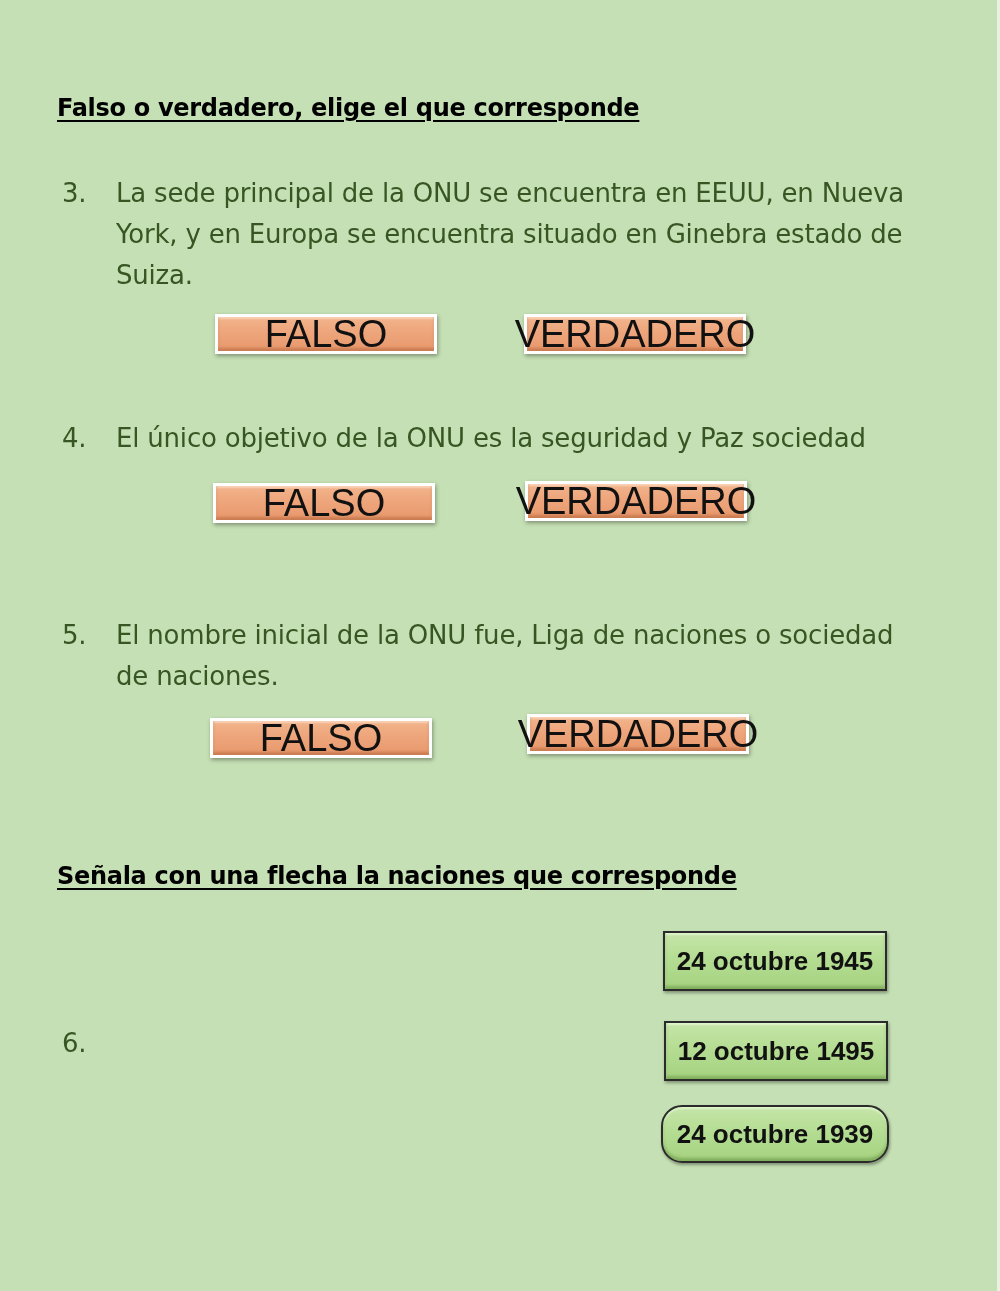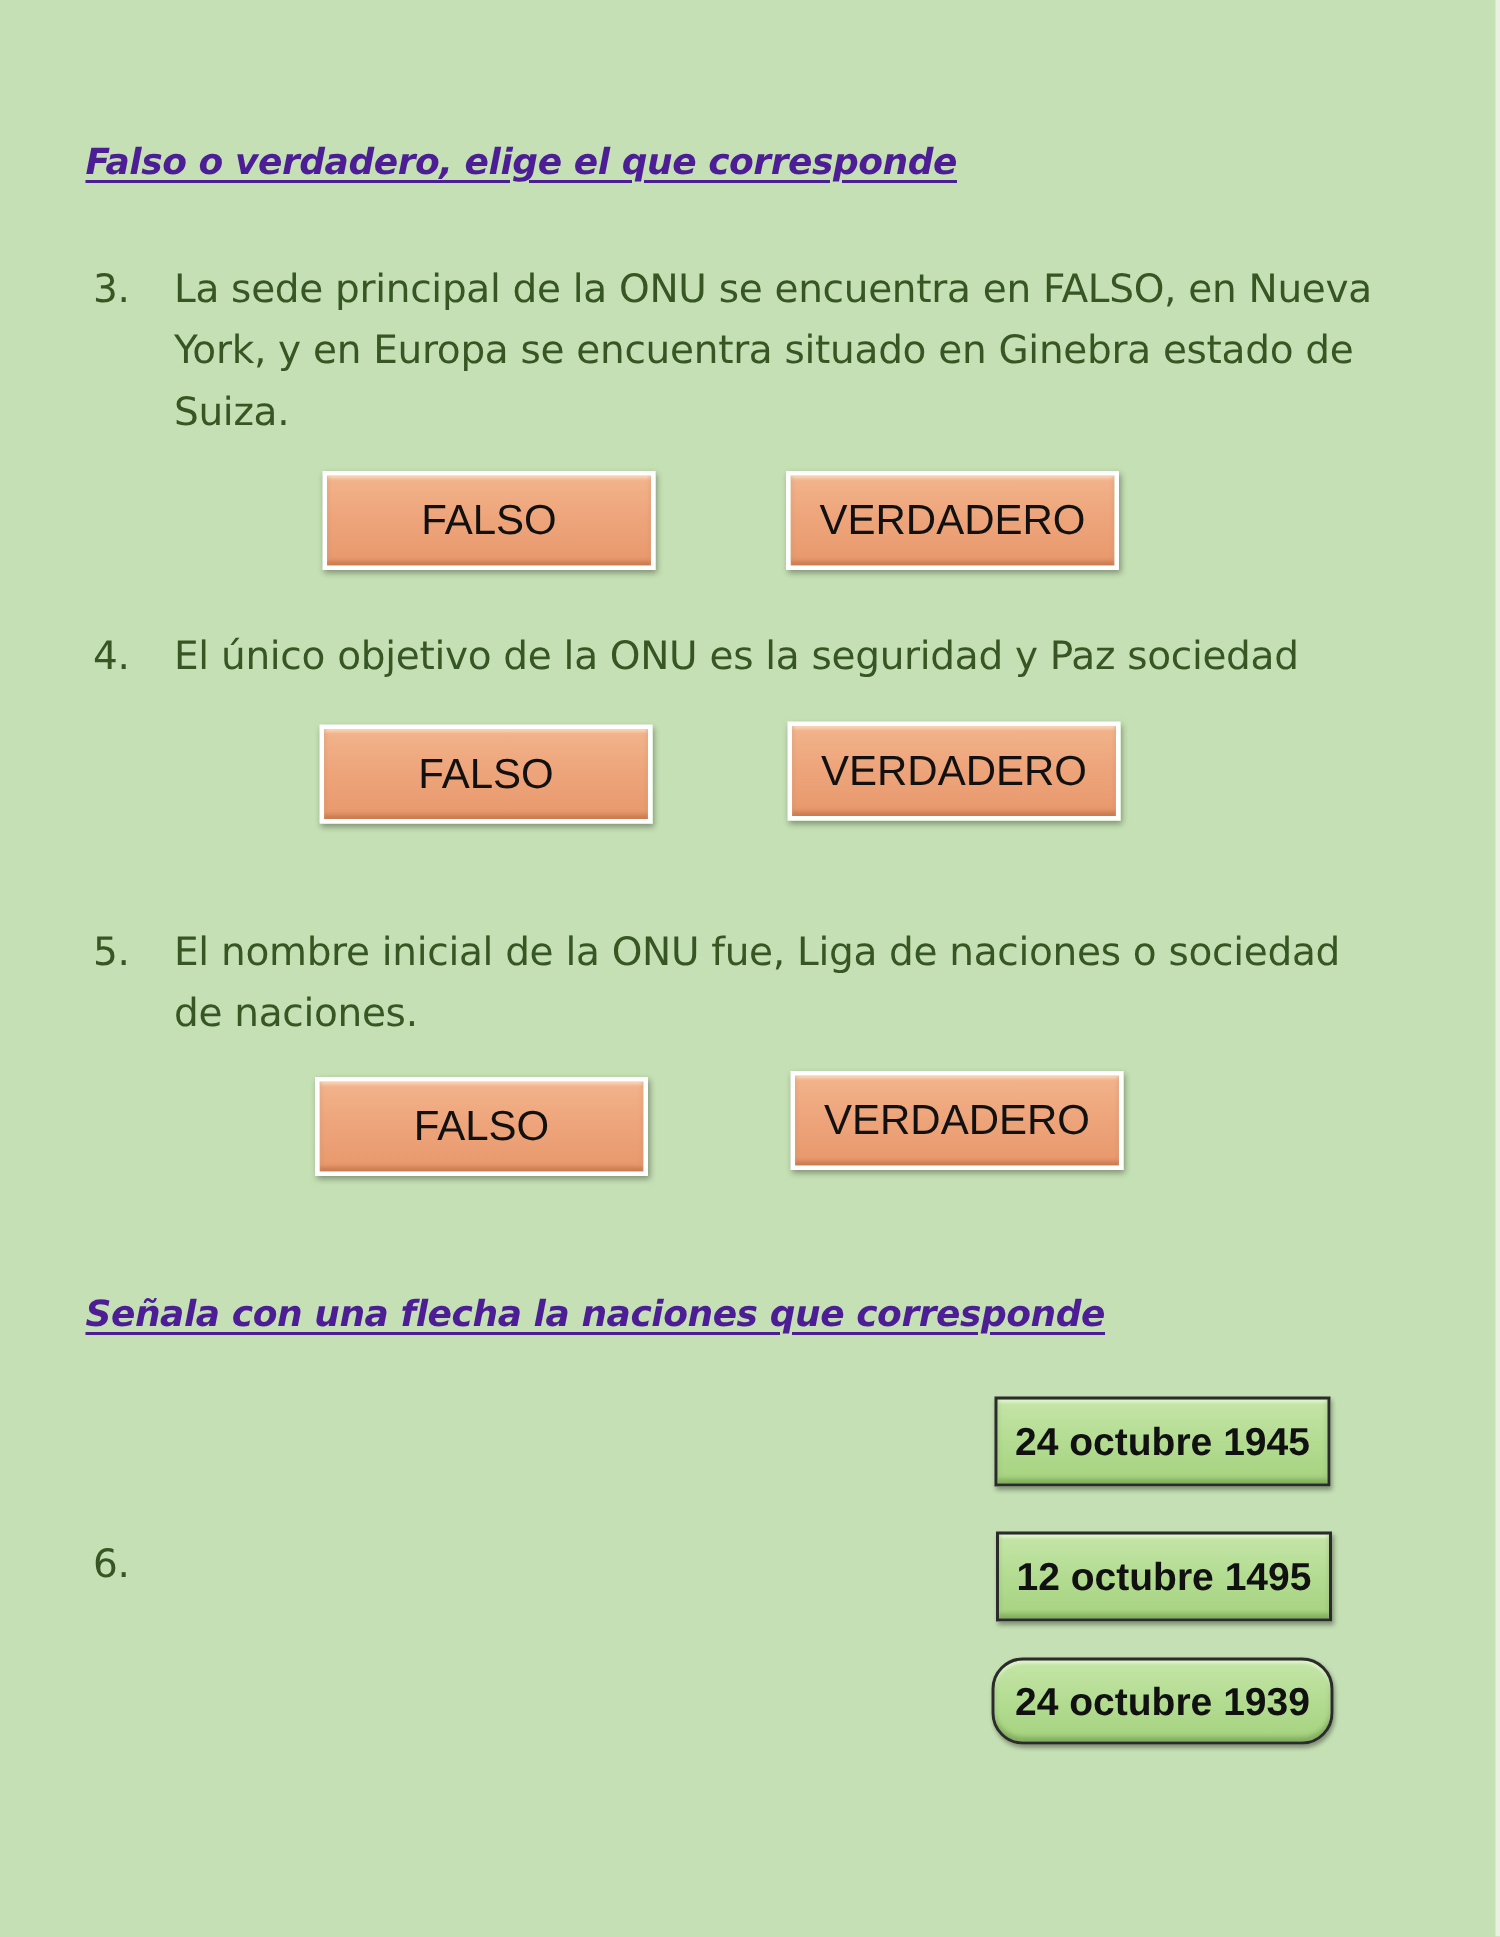--- a/index.html
+++ b/index.html
@@ -19,24 +19,23 @@
       right: 0;
       top: 0;
       width: 3px;
       height: 1291px;
       background: #e9f1e3;
     }
     .heading {
       position: absolute;
       left: 57px;
       font-family: "DejaVu Sans", sans-serif;
-      font-style: italic;
       font-weight: bold;
       font-size: 24px;
-      color: #4c1d95;
+      color: #000000;
       text-decoration: underline;
       text-decoration-thickness: 2px;
       text-underline-offset: 4px;
       white-space: nowrap;
       letter-spacing: -0.3px;
     }
     .question {
       position: absolute;
       left: 62px;
       width: 870px;
@@ -50,27 +49,27 @@
     .q-num {
       width: 54px;
       flex: none;
     }
     .q-text {
       flex: 1;
     }
     .tf-btn {
       position: absolute;
       width: 222px;
-      height: 66px;
+      height: 40px;
       box-sizing: border-box;
       background: linear-gradient(#f2b48c, #eea57b 45%, #e8986c);
       border: 3px solid #ffffff;
       box-shadow: 1px 2px 4px rgba(0,0,0,0.35), inset 0 -3px 3px rgba(150,70,30,0.35), inset 0 2px 2px rgba(255,230,210,0.6);
       font-family: "Liberation Sans", sans-serif;
-      font-size: 28px;
+      font-size: 38px;
       color: #111111;
       display: flex;
       align-items: center;
       justify-content: center;
       cursor: pointer;
     }
     .date-btn {
       position: absolute;
       width: 224px;
       height: 60px;
@@ -90,21 +89,21 @@
   </style>
 </head>
 <body>
 
 <div class="right-edge"></div>
 
 <div class="heading" style="top:94px;">Falso o verdadero, elige el que corresponde</div>
 
 <div class="question" style="top:173px;">
   <span class="q-num">3.</span>
-  <span class="q-text">La  sede principal de la ONU se encuentra en  FALSO, en Nueva York, y en  Europa se encuentra situado en Ginebra estado de Suiza.</span>
+  <span class="q-text">La  sede principal de la ONU se encuentra en  EEUU, en Nueva York, y en  Europa se encuentra situado en Ginebra estado de Suiza.</span>
 </div>
 <div class="tf-btn" style="left:215px; top:314px;">FALSO</div>
 <div class="tf-btn" style="left:524px; top:314px;">VERDADERO</div>
 
 <div class="question" style="top:418px;">
   <span class="q-num">4.</span>
   <span class="q-text">El único objetivo de la ONU es la seguridad y Paz sociedad</span>
 </div>
 <div class="tf-btn" style="left:213px; top:483px;">FALSO</div>
 <div class="tf-btn" style="left:525px; top:481px;">VERDADERO</div>

